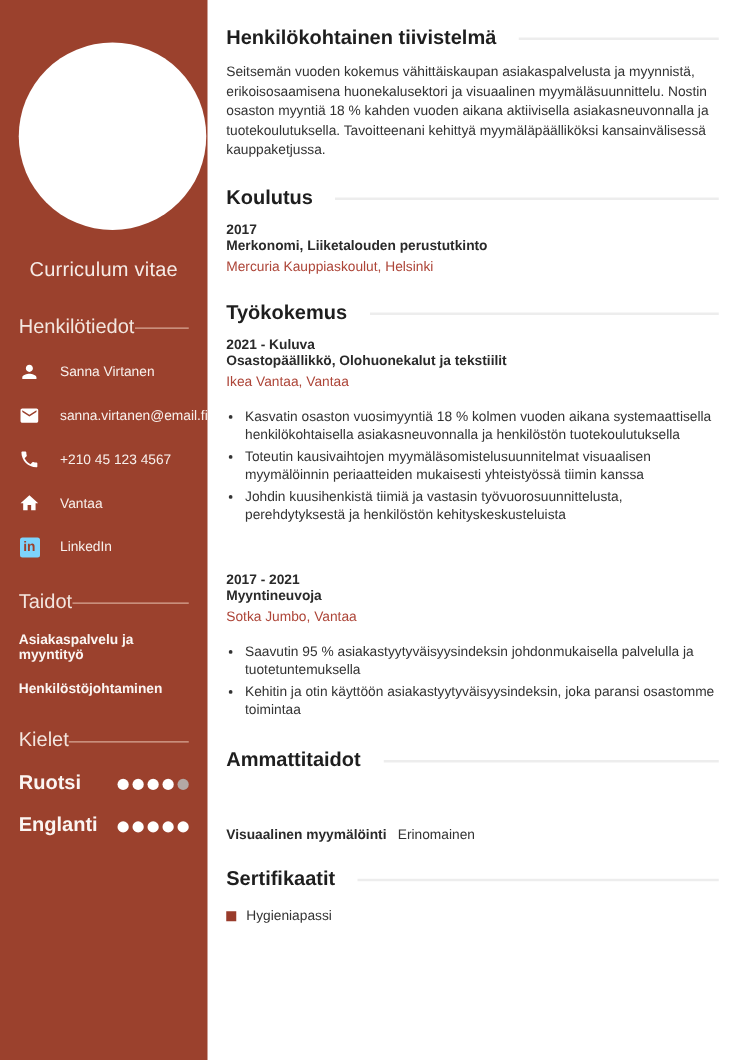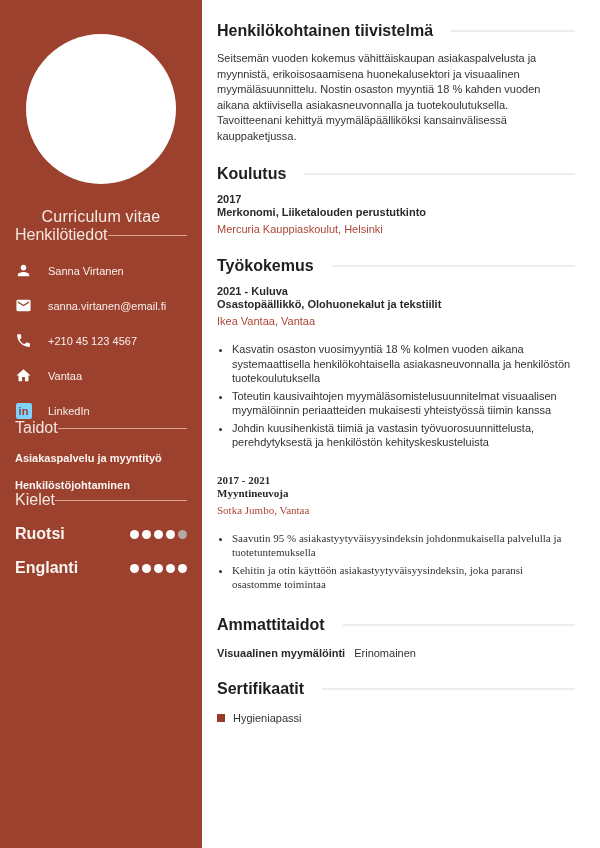--- a/index.html
+++ b/index.html
@@ -6,36 +6,37 @@
   html, body { margin: 0; padding: 0; }
   body {
     width: 600px; height: 848px;
     font-family: "Liberation Sans", "DejaVu Sans", sans-serif;
     background: #ffffff;
   }
   .page { width: 600px; height: 848px; display: flex; overflow: hidden; }
 
   
   .sidebar {
-    width: 202px; flex-shrink: 0;
+    width: 166px; flex-shrink: 0;
     background: #9b412d;
     color: #f6ece7;
     padding: 0 15px;
   }
   .photo {
     width: 150px; height: 150px; border-radius: 50%;
     background: #ffffff; margin: 34px auto 0;
   }
   .cv-title {
     text-align: center; font-size: 16px; font-weight: 400;
     color: #f6ece7; margin-top: 24px; letter-spacing: .2px;
   }
   .side-heading {
     display: flex; align-items: center; gap: 0;
     font-size: 16px; font-weight: 400; color: #f3e6df;
+    margin-top: 27px;
   }
   .side-heading .hline { flex: 1; height: 1px; background: #d9a895; }
 
   .contact-row {
     display: flex; align-items: center; gap: 16px;
     margin-top: 18px; font-size: 11px; color: #f8f0ec;
   }
   .contact-row .ico { width: 17px; height: 17px; flex-shrink: 0; display: flex; align-items: center; justify-content: center; }
   .contact-row svg { width: 17px; height: 17px; fill: #ffffff; }
   .li-badge {
@@ -72,24 +73,24 @@
     margin: 11px 0 0;
   }
 
   .entry { display: flex; margin-top: 9px; font-size: 11px; flex-direction: column; }
   .entry .period { width: 124px; flex-shrink: 0; font-weight: bold; color: #2a2a2a; padding-top: 1px; }
   .entry .details { flex: 1; }
   .entry .job-title { font-weight: bold; color: #2a2a2a; line-height: 14px; }
   .entry .org { color: #ad4538; margin-top: 3px; line-height: 14px; }
   .entry ul { margin: 14px 0 0; padding-left: 15px; }
   .entry li { line-height: 14.5px; margin-bottom: 3px; }
-  .entry.gap { margin-top: 20px; font-family: Liberation Serif, serif; }
+  .entry.gap { margin-top: 34px; }
 
   .prof-skill-row { display: flex; align-items: baseline; margin-top: 13px; font-size: 11px; }
-  .prof-skill-row .name { font-weight: bold; color: #2a2a2a; margin-right: 9px; }
+  .prof-skill-row .name { font-weight: bold; color: #2a2a2a; margin-right: 9px; margin-top: 31px; }
   .prof-skill-row .level { color: #333333; }
 
   .cert-row { display: flex; align-items: center; margin-top: 14px; font-size: 11px; }
   .cert-square { width: 8px; height: 8px; background: #993b2b; margin-right: 8px; flex-shrink: 0; }
 </style>
 </head>
 <body>
 
 <div class="page">
 

